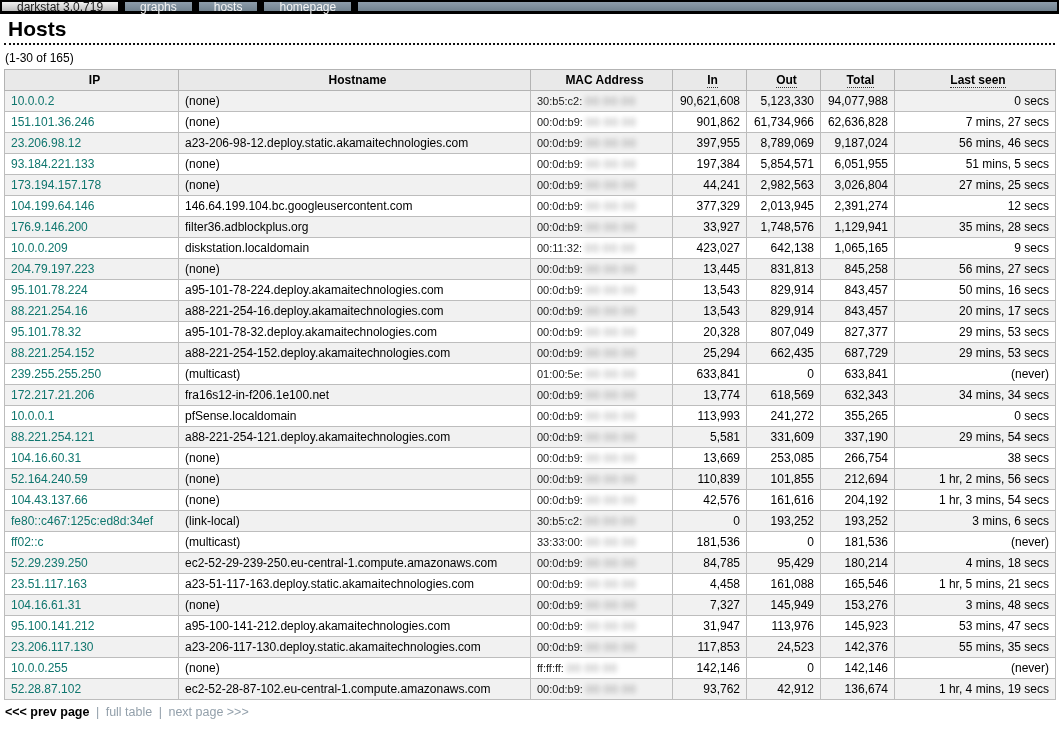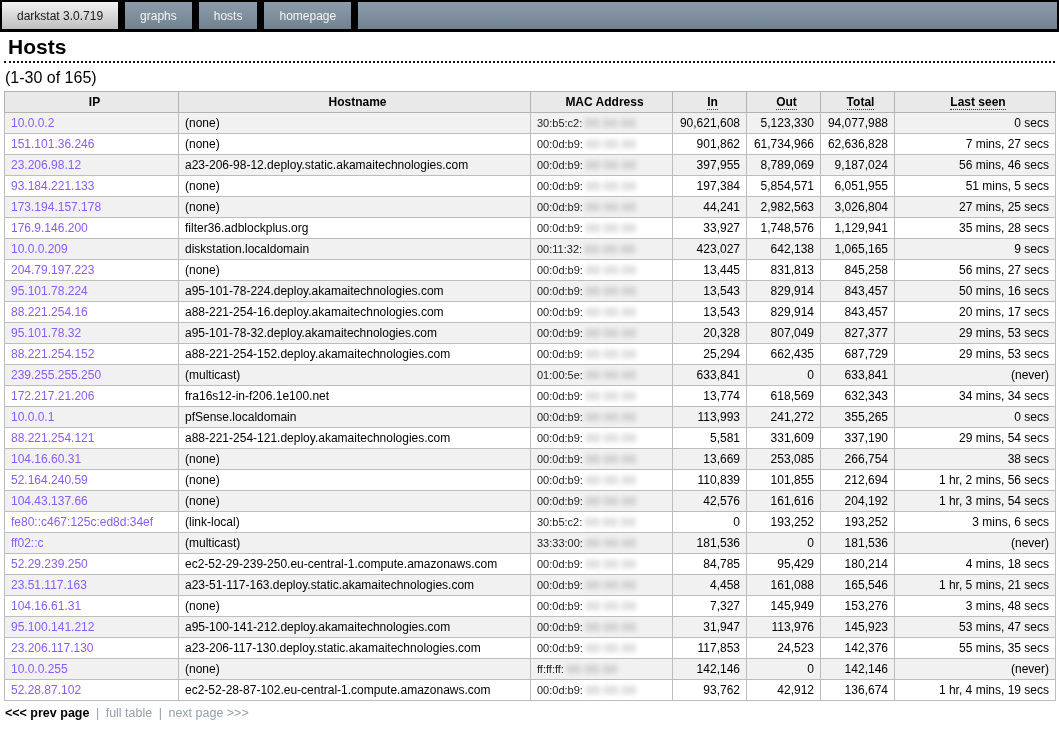--- a/index.html
+++ b/index.html
@@ -9,21 +9,21 @@
     background: #fff;
     font-family: "Liberation Sans", sans-serif;
     font-size: 12px; color: #000;
   }
 
   
   .navbar {
     display: flex; align-items: stretch;
     background: #000;
     padding: 2px 2px 3px 2px;
-    height: 32px;
+    height: 14px;
   }
   .tab {
     display: flex; align-items: center;
     padding: 0 15px;
     margin-right: 7px;
     font-size: 12px;
     color: #f4f4f4;
     background: linear-gradient(#8d9caa, #71828f);
     cursor: pointer;
     white-space: nowrap;
@@ -41,21 +41,21 @@
 
   
   h1.page-title {
     font-size: 21px; font-weight: bold;
     margin: 3px 4px 0 4px;
     padding: 0 0 2px 4px;
     border-bottom: 2px dotted #111;
   }
   .range {
     margin: 6px 4px 4px 5px;
-    font-size: 16px;
+    font-size: 12px;
   }
 
   
   table.hosts {
     border-collapse: collapse;
     table-layout: fixed;
     width: 1051px;
     margin-left: 4px;
     font-size: 12px;
   }
@@ -68,21 +68,21 @@
   .hosts thead th {
     background: #e9e9e9;
     border-color: #b3b3b3;
     font-weight: bold;
     text-align: center;
     padding-left: 12px;
   }
   .hosts tbody tr:nth-child(odd)  { background: #f1f1f1; }
   .hosts tbody tr:nth-child(even) { background: #ffffff; }
 
-  td.ip   { color: #8b5cf6; }
+  td.ip   { color: #0f766e; }
   td.host { color: #000; }
   td.mac  {
     font-family: Liberation Sans, sans-serif;
     font-size: 11px; color: #222;
   }
   td.num  { text-align: right; }
 
   .sort-link {
     color: #000; text-decoration: none;
     border-bottom: 1px dotted #333;
@@ -182,20 +182,29 @@
   <tr>
     <td class="ip">173.194.157.178</td>
     <td class="host">(none)</td>
     <td class="mac"><span>00:0d:b9:</span><span class="redact">00:00:00</span></td>
     <td class="num">44,241</td>
     <td class="num">2,982,563</td>
     <td class="num">3,026,804</td>
     <td class="num">27 mins, 25 secs</td>
   </tr>
 
+  <tr>
+    <td class="ip">104.199.64.146</td>
+    <td class="host">146.64.199.104.bc.googleusercontent.com</td>
+    <td class="mac"><span>00:0d:b9:</span><span class="redact">00:00:00</span></td>
+    <td class="num">377,329</td>
+    <td class="num">2,013,945</td>
+    <td class="num">2,391,274</td>
+    <td class="num">12 secs</td>
+  </tr>
 
   <tr>
     <td class="ip">176.9.146.200</td>
     <td class="host">filter36.adblockplus.org</td>
     <td class="mac"><span>00:0d:b9:</span><span class="redact">00:00:00</span></td>
     <td class="num">33,927</td>
     <td class="num">1,748,576</td>
     <td class="num">1,129,941</td>
     <td class="num">35 mins, 28 secs</td>
   </tr>

